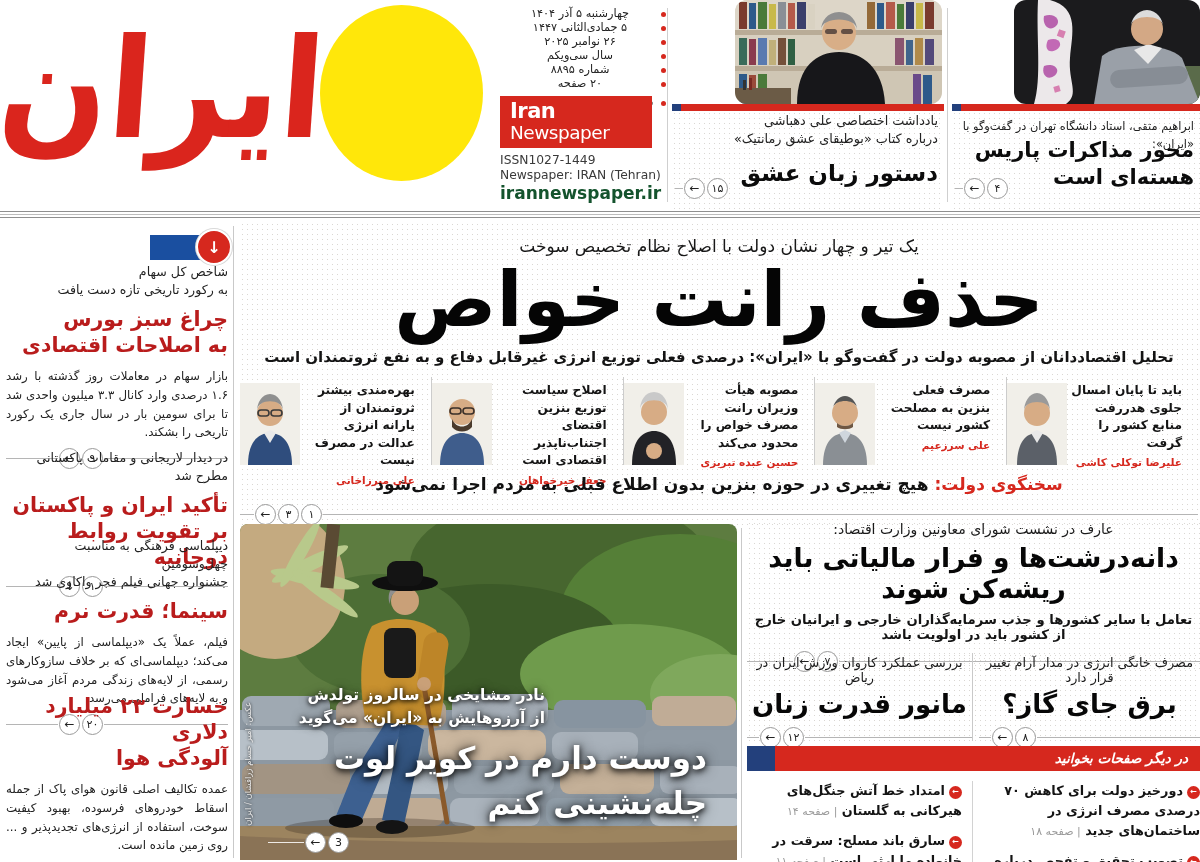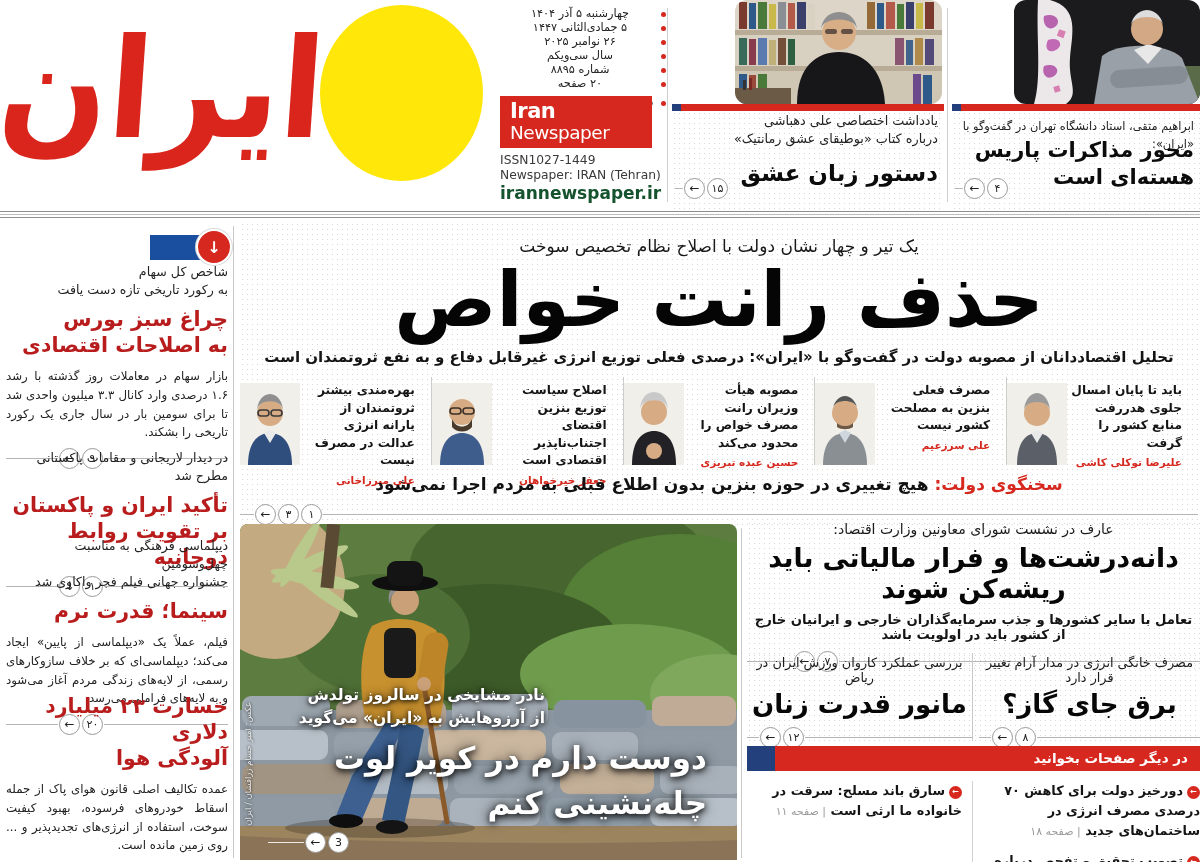--- a/index.html
+++ b/index.html
@@ -113,21 +113,21 @@
   #duo { left:747px; top:653px; width:453px; height:88px; display:flex; }
   .duo-col { text-align:center; padding-top:2px; }
   .duo-col.r { width:228px; border-left:1px solid #c9c9c9; padding-left:6px; }
   .duo-col.l { flex:1; }
   .duo-kicker { font-size:12.8px; color:#1a1a1a; }
   .duo-headline { font-size:26px; font-weight:bold; color:#070707; margin-top:4px; }
   .duo-col .pager { margin-top:7px; }
   .duo-col .pager .ln.l { width:12px; }
 
   
-  #banner { left:747px; top:746px; width:453px; height:25px; background:#d6281e; }
+  #banner { left:747px; top:746px; width:453px; height:25px; background:#d6281e;font-style:italic; }
   #banner .sq { position:absolute; left:0; top:0; width:28px; height:100%; background:#23407c; }
   #banner .bt { position:absolute; right:12px; top:0; line-height:25px; color:#fff; font-size:13.5px; font-weight:bold; }
 
   #briefs { left:747px; top:781px; width:453px; display:flex; }
   .brief-col { text-align:right; }
   .brief-col.r { width:228px; border-left:1px solid #d2d2d2; padding-left:10px; }
   .brief-col.l { flex:1; padding-right:10px; }
   .brief { font-size:12.8px; font-weight:bold; line-height:20px; color:#141414; margin-bottom:9px; }
   .bullet { display:inline-flex; width:13px; height:13px; border-radius:50%; background:#d6281e; color:#fff; font-size:8px; align-items:center; justify-content:center; margin-left:4px; vertical-align:1px; }
   .bullet::before { content:"←"; }
@@ -533,16 +533,19 @@
   <div class="brief-col r">
     <div class="brief">
       <span class="bullet"></span><span>دورخیز دولت برای کاهش ۷۰ درصدی مصرف انرژی در ساختمان‌های جدید </span><span class="pg">| صفحه ۱۸</span>
     </div>
     <div class="brief">
       <span class="bullet"></span><span>تصویب تحقیق و تفحص درباره پشت پرده </span>
     </div>
   </div>
   <div class="brief-col l">
     <div class="brief">
+      <span class="bullet"></span><span>امتداد خط آتش جنگل‌های هیرکانی به گلستان </span><span class="pg">| صفحه ۱۴</span>
+    </div>
+    <div class="brief">
       <span class="bullet"></span><span>سارق باند مسلح: سرقت در خانواده ما ارثی است </span><span class="pg">| صفحه ۱۱</span>
     </div>
   </div>
 </div>
 
 </body></html>

